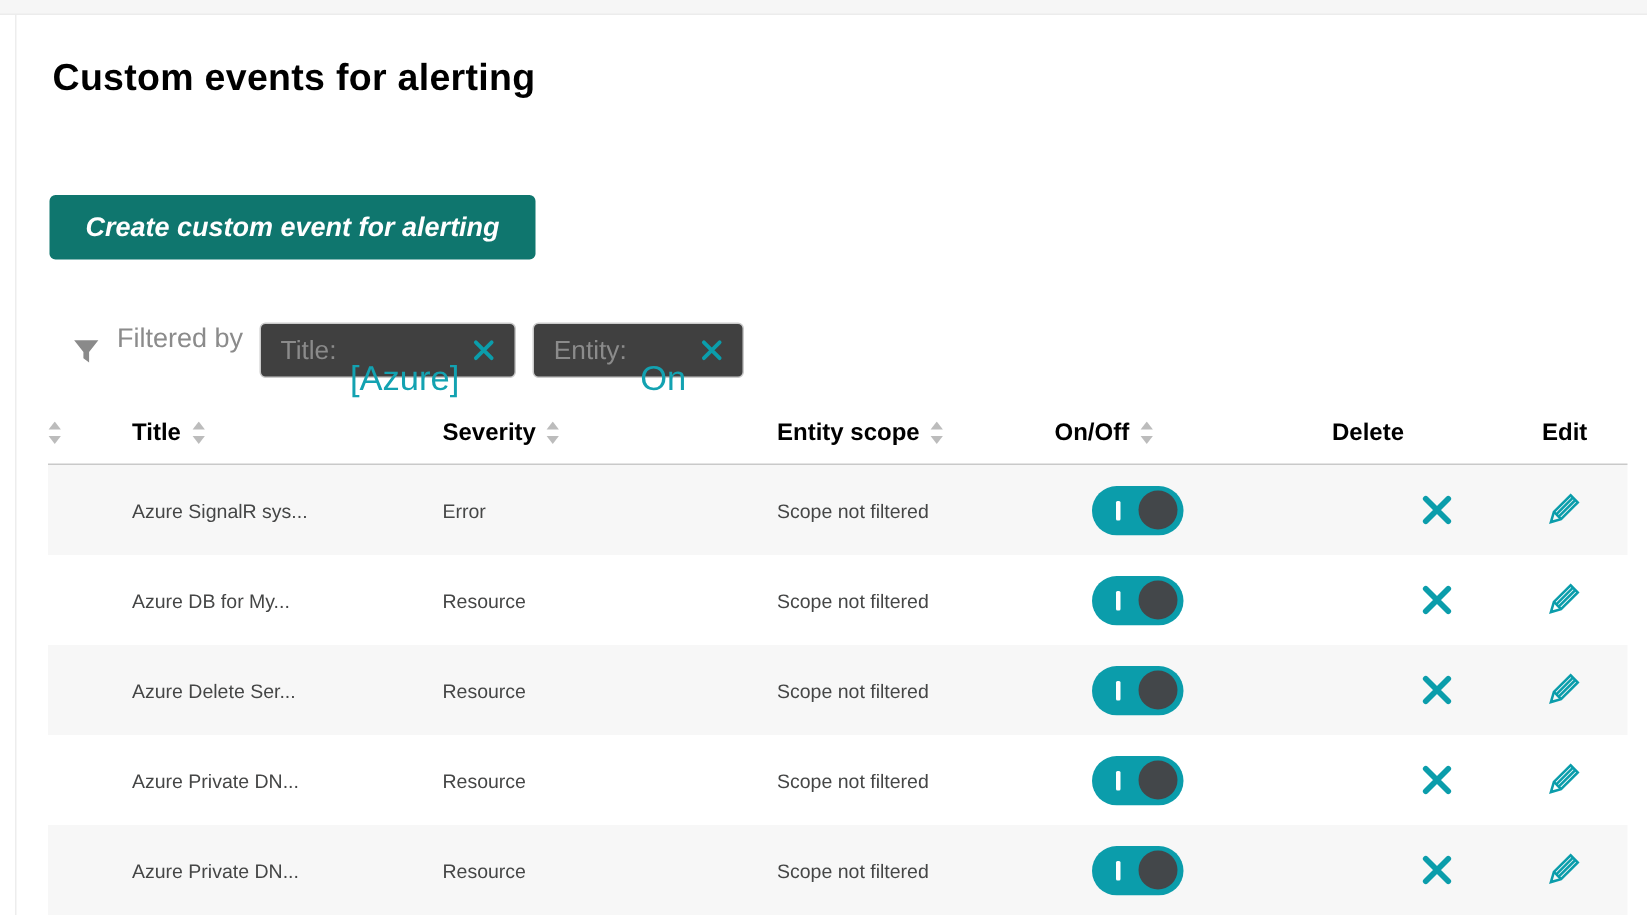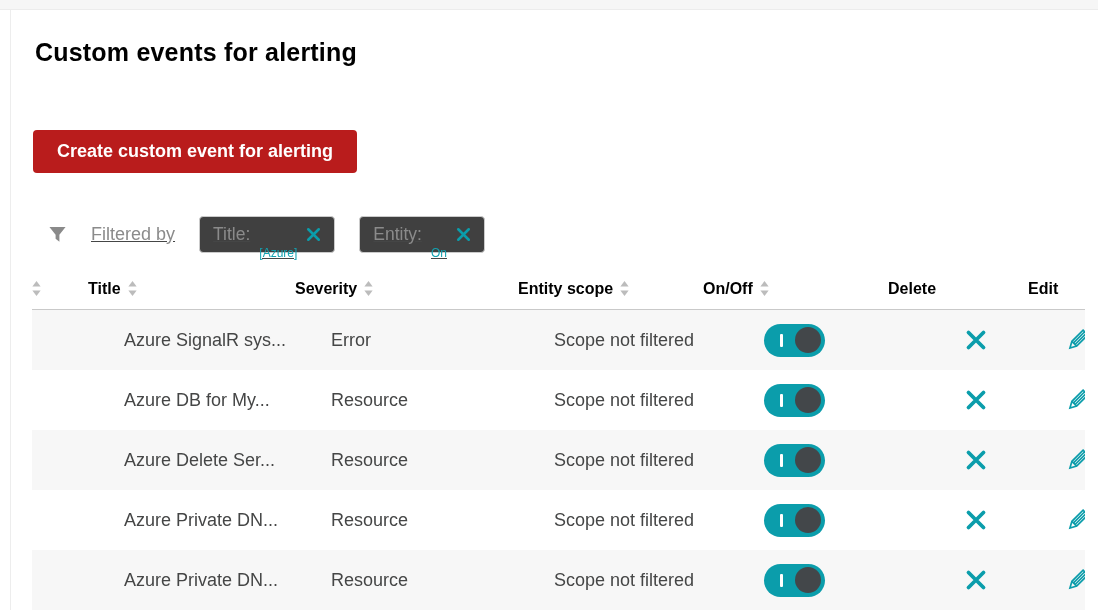--- a/index.html
+++ b/index.html
@@ -7,43 +7,43 @@
     font-family:"Liberation Sans", sans-serif; color:#454646; }
 
   .top-strip { position:absolute; left:0; top:0; width:1098px; height:10px;
     background:#f6f6f6; border-bottom:1px solid #ececec; }
   .left-line { position:absolute; left:10px; top:10px; width:1px; height:600px; background:#ededed; }
 
   .page-title { position:absolute; left:35px; top:38px; font-size:25px; font-weight:bold;
     color:#000000; letter-spacing:.2px; }
 
   .create-btn { position:absolute; left:33px; top:130px; height:43px; padding:0 24px;
-    background:#b91c1c; color:#fff; font-size:18px; font-weight:bold;
+    background:#0f766e; color:#fff; font-size:18px; font-weight:bold;
     font-family:"Liberation Sans", sans-serif;
-    border:none; border-radius:4px; cursor:pointer; }
+    border:none; border-radius:4px; cursor:pointer;font-style:italic; }
 
   .filter-row { position:absolute; left:48px; top:215px; height:38px;
-    display:flex; align-items:center; gap:24px;text-decoration:underline; }
+    display:flex; gap:11px; }
   .filter-label { color:#8b8b8b; font-size:18px; }
   .chip { display:flex; align-items:center; gap:9px; height:37px; padding:0 13px;
     background:#404040; border:1px solid #cbcbcb; border-radius:4px; cursor:default; }
   .chip .chip-name { color:#8b8b8b; font-size:17.5px; }
-  .chip .chip-value { color:#13a2b1; font-size:12px;margin-top:38px; }
+  .chip .chip-value { color:#13a2b1; font-size:23px;margin-top:38px; }
   .chip .chip-close { display:flex; align-items:center; cursor:pointer; }
 
   .table { position:absolute; left:32px; top:268px; width:1053px; }
   .tr { display:grid; grid-template-columns:56px 207px 223px 185px 185px 140px 57px;
     align-items:center; }
   .thead { height:42px; border-bottom:1px solid #c9c9c9; }
   .th { display:flex; align-items:center; gap:7px; font-size:16px; font-weight:bold;
     color:#000000; cursor:pointer; }
   .th.center { }
   .row { height:60px; }
   .row:nth-child(odd) { background:#f7f7f7; }
-  .td { font-size:18px; color:#454646; white-space:nowrap; overflow:hidden;margin-left:36px; }
+  .td { font-size:13px; color:#454646; white-space:nowrap; overflow:hidden; }
   .td.center { display:flex; justify-content:center; }
 
   .toggle { position:relative; width:61px; height:33px; border-radius:17px;
     background:#0b9dab; margin-left:25px; cursor:pointer; }
   .toggle .on-bar { position:absolute; left:16px; top:10px; width:3px; height:13px;
     background:#fff; border-radius:1px; }
   .toggle .knob { position:absolute; right:4px; top:3.5px; width:26px; height:26px;
     border-radius:50%; background:#43474a; }
 
   .icon-btn { background:none; border:none; cursor:pointer; padding:0;

